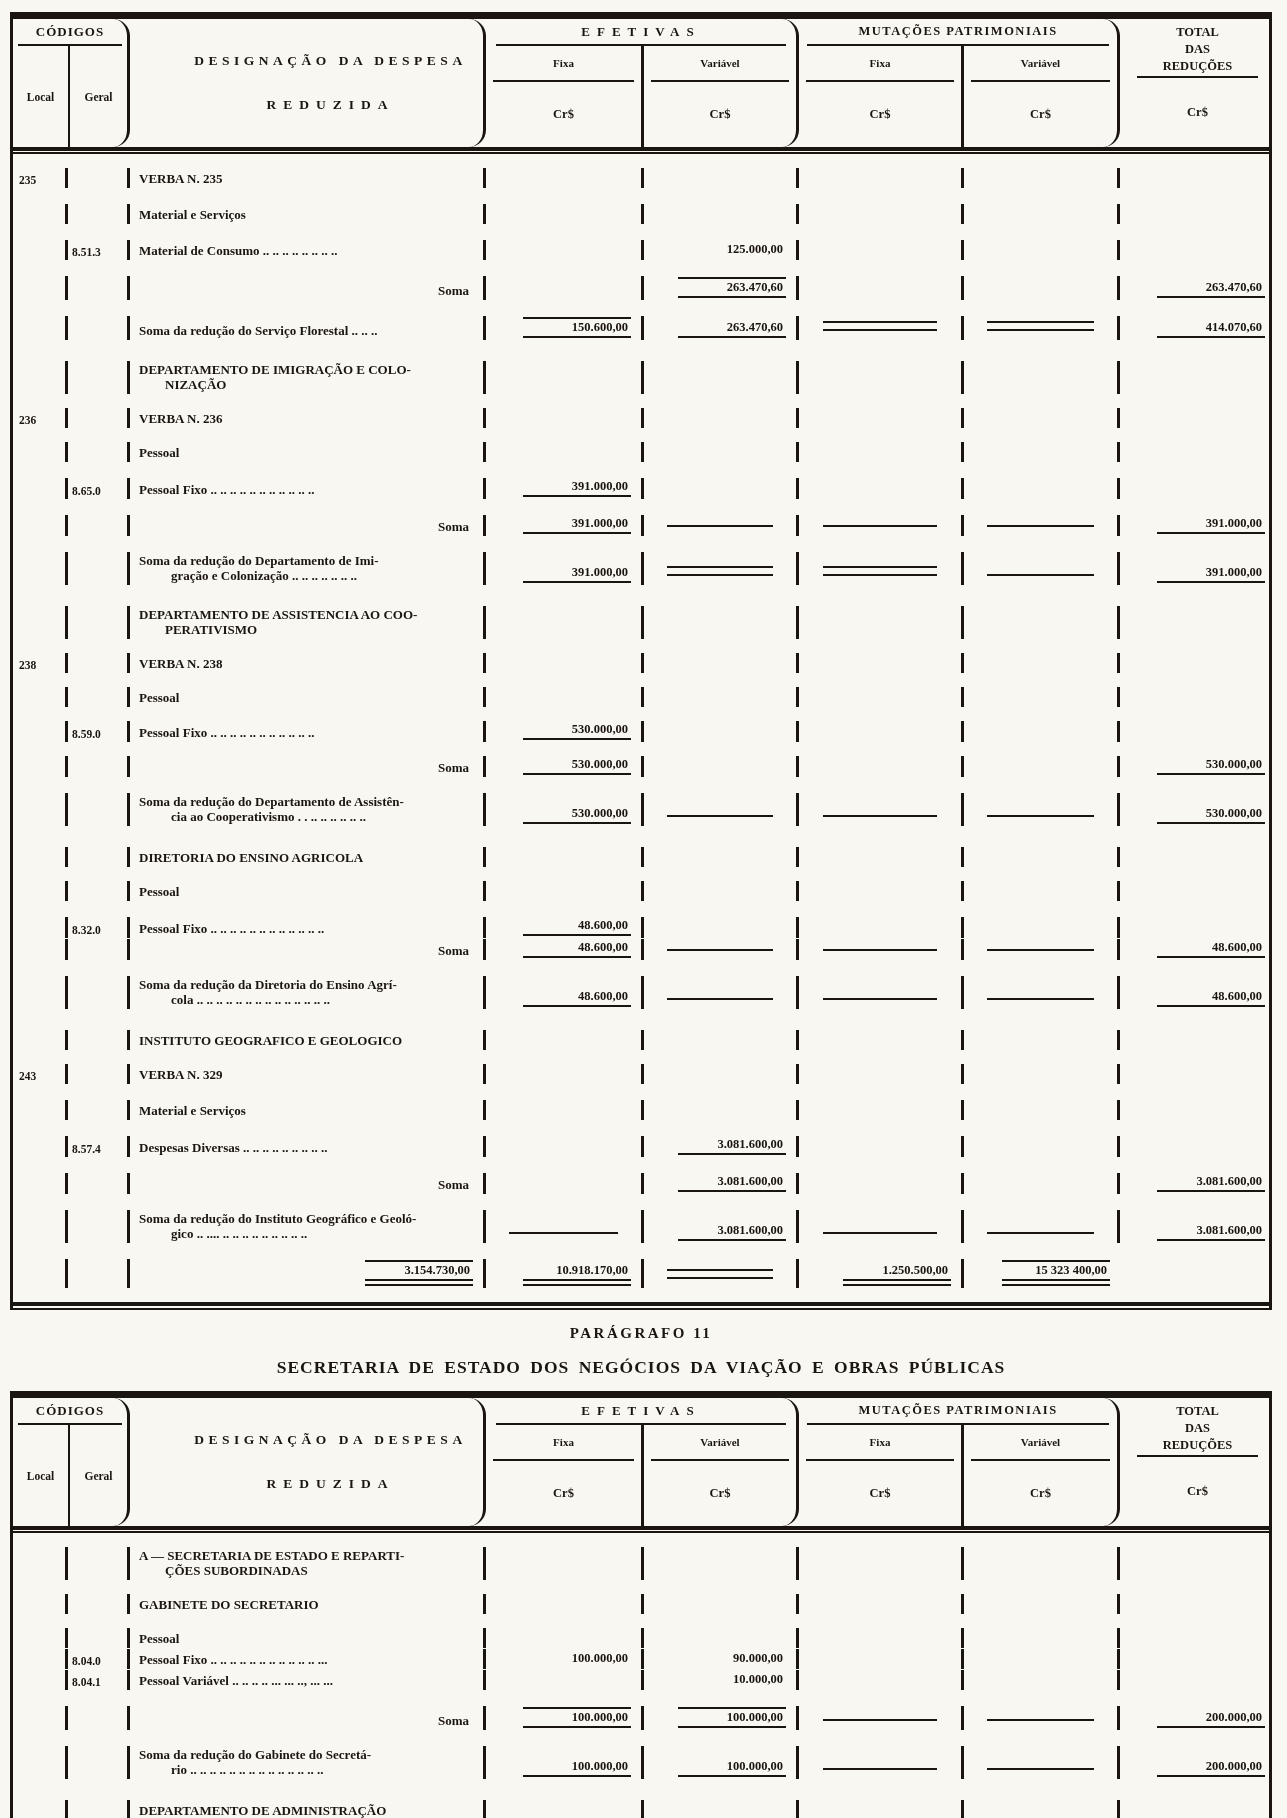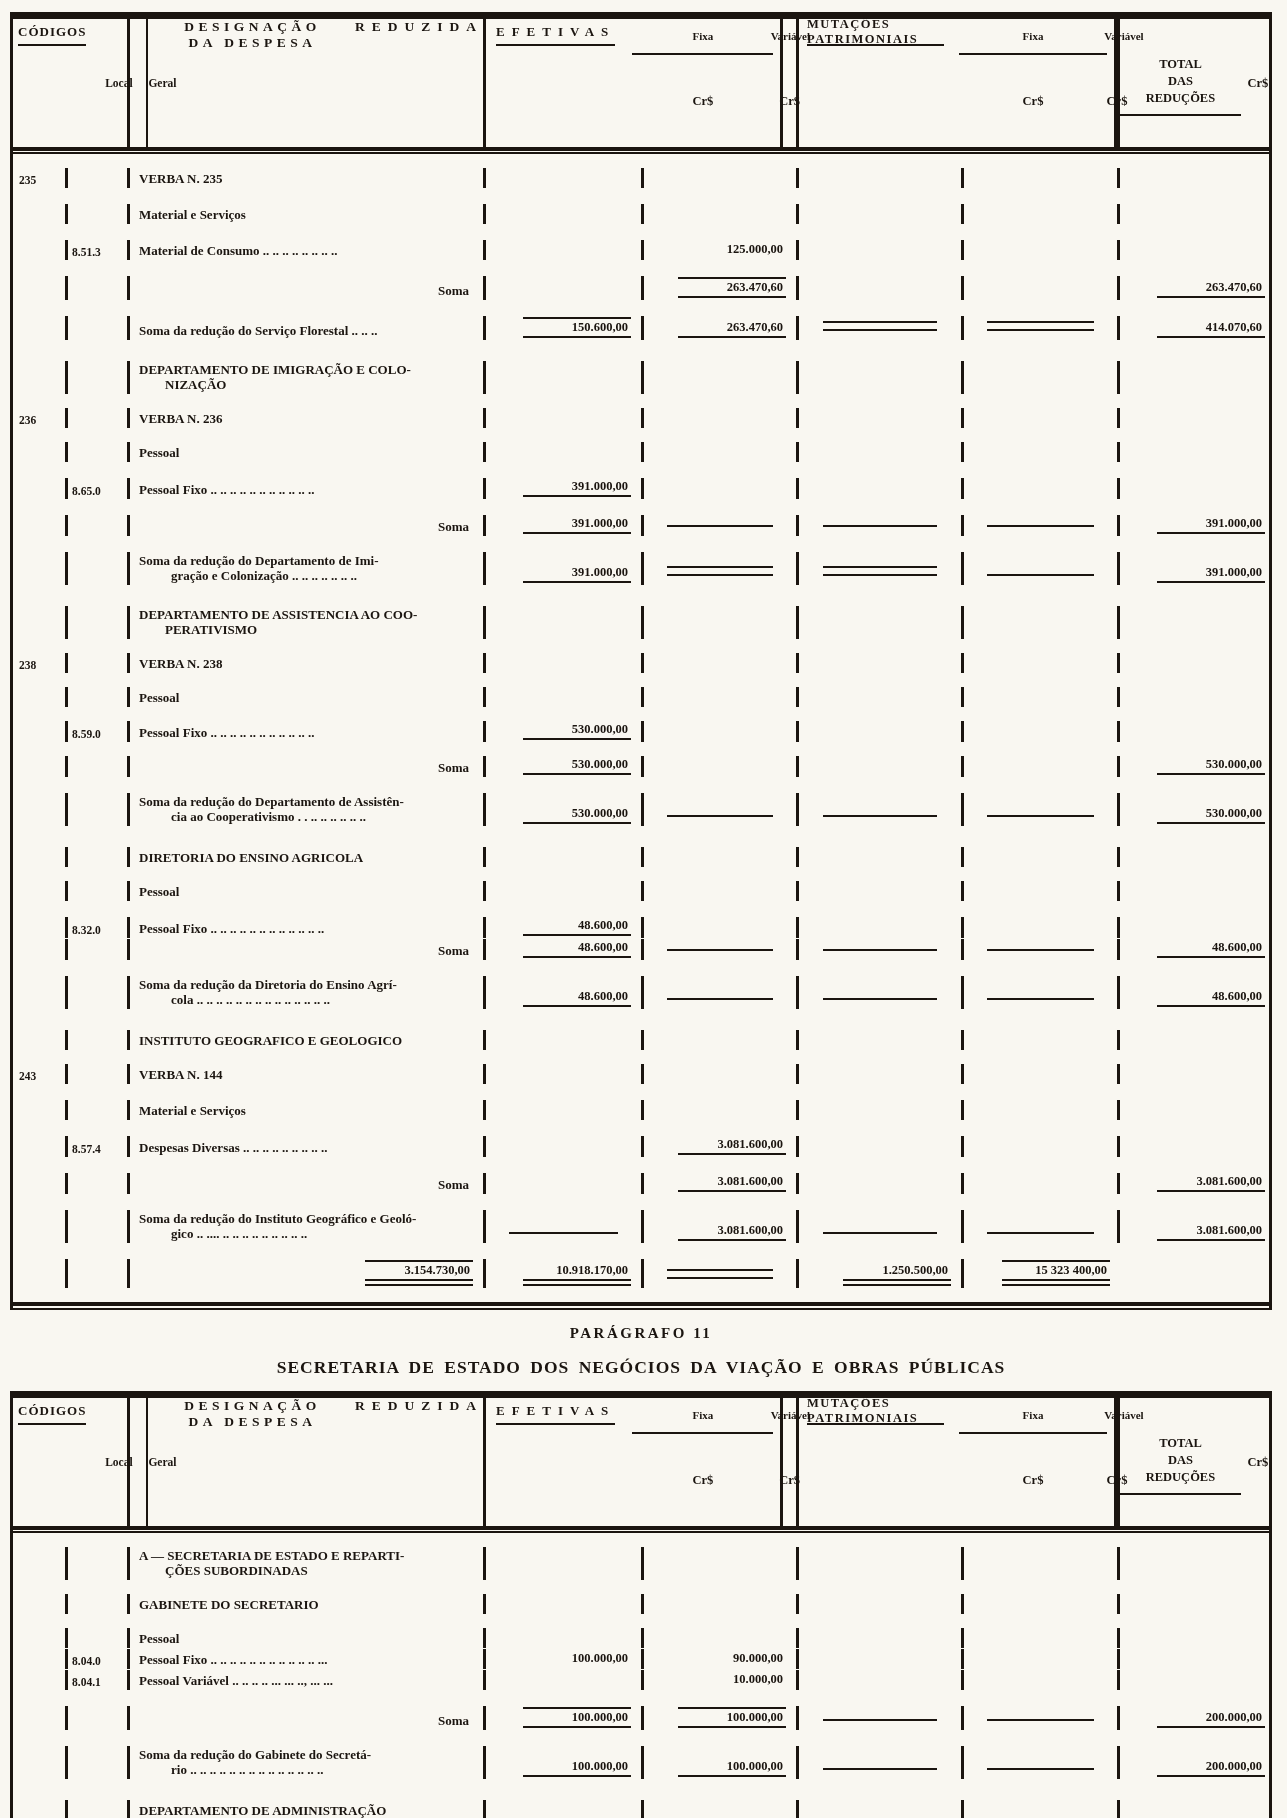--- a/index.html
+++ b/index.html
@@ -24,21 +24,21 @@
     border-left:3px solid var(--ink);
     border-right:3px solid var(--ink);
     background:var(--paper);
   }
   .trule{height:7px;border-top:5px solid var(--ink);border-bottom:2px solid var(--ink);}
   .hrule{height:7px;border-top:4px solid var(--ink);border-bottom:2px solid var(--ink);}
   .brule{height:8px;border-top:4px solid var(--ink);border-bottom:2px solid var(--ink);}
 
   
   .thead{display:grid;grid-template-columns:117px 356px 313px 321px 155px;height:128px;}
-  .hgrp{border-right:3px solid var(--ink);display:flex;min-width:0;}
+  .hgrp{border-right:3px solid var(--ink);display:flex;flex-direction:column;min-width:0;border-radius:17px;}
   .hgrp.last{border-right:none;}
   .hlabel{height:27px;display:flex;align-items:center;justify-content:center;font-size:13px;}
   .g-cod .hlabel{border-bottom:2px solid var(--ink);margin:0 5px;letter-spacing:1px;}
   .cod-split{flex:1;display:grid;grid-template-columns:55px 1fr;}
   .cod-col{display:flex;align-items:center;justify-content:center;font-size:11.5px;}
   .cod-col.g2{border-left:2px solid var(--ink);}
   .g-des{justify-content:center;text-align:center;gap:28px;font-size:13.5px;margin-left:48px;}
   .des1{letter-spacing:4.5px;}
   .des2{letter-spacing:7px;}
   .g-ef .hlabel{letter-spacing:7px;border-bottom:2px solid var(--ink);margin:0 10px;}
@@ -46,21 +46,21 @@
   .sub2{flex:1;display:grid;}
   .g-ef .sub2{grid-template-columns:158px 1fr;}
   .g-mut .sub2{grid-template-columns:165px 1fr;}
   .subcol{display:flex;flex-direction:column;min-width:0;}
   .subcol.first{border-right:3px solid var(--ink);}
   .sublab{height:36px;display:flex;align-items:center;justify-content:center;
           font-size:11px;border-bottom:2px solid var(--ink);margin:0 7px;text-align:center;}
   .cr{flex:1;display:flex;align-items:center;justify-content:center;font-size:12.5px;}
   .g-tot{align-items:center;}
   .totlines{margin-top:5px;text-align:center;font-size:12.5px;line-height:17px;
-            border-bottom:2px solid var(--ink);padding-bottom:7px;width:78%;}
+            border-bottom:2px solid var(--ink);padding-bottom:1px;width:78%;}
 
   
   .tbody{padding-bottom:14px;}
   .row{display:grid;grid-template-columns:var(--cols);}
   .row.sp0{margin-top:1px;}
   .row.sp1{margin-top:16px;}
   .row.sp2{margin-top:14px;}
   .row.sp3{margin-top:21px;}
   .cell{border-right:3px solid var(--ink);display:flex;flex-direction:column;
         justify-content:flex-end;min-height:20px;padding:1px 4px 2px 4px;min-width:0;}
@@ -496,21 +496,21 @@
           <div class="cell num"></div>
           <div class="cell num"></div>
           <div class="cell num"></div>
           <div class="cell num"></div>
           <div class="cell num"></div>
         </div>
         <div class="row sp2">
           <div class="cell code local">243</div>
           <div class="cell code geral"></div>
           <div class="cell desc caps">
-            <div class="l1">VERBA N. 144</div>
+            <div class="l1">VERBA N. 329</div>
           </div>
           <div class="cell num"></div>
           <div class="cell num"></div>
           <div class="cell num"></div>
           <div class="cell num"></div>
           <div class="cell num"></div>
         </div>
         <div class="row sp1">
           <div class="cell code local"></div>
           <div class="cell code geral"></div>

